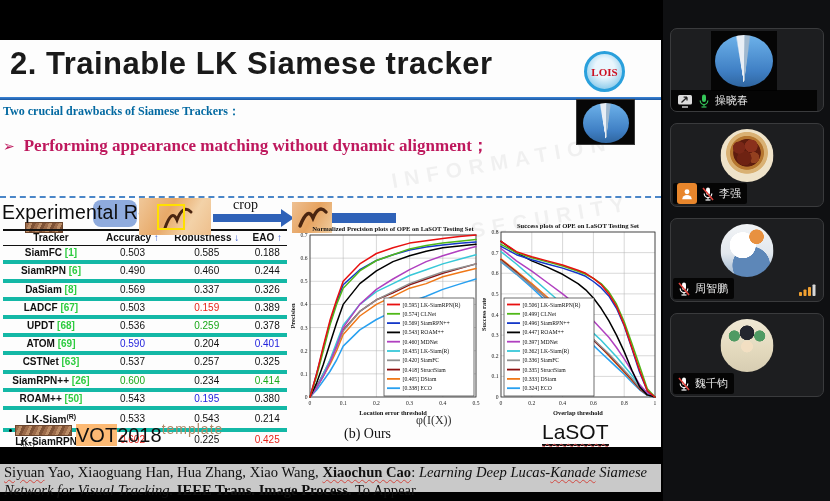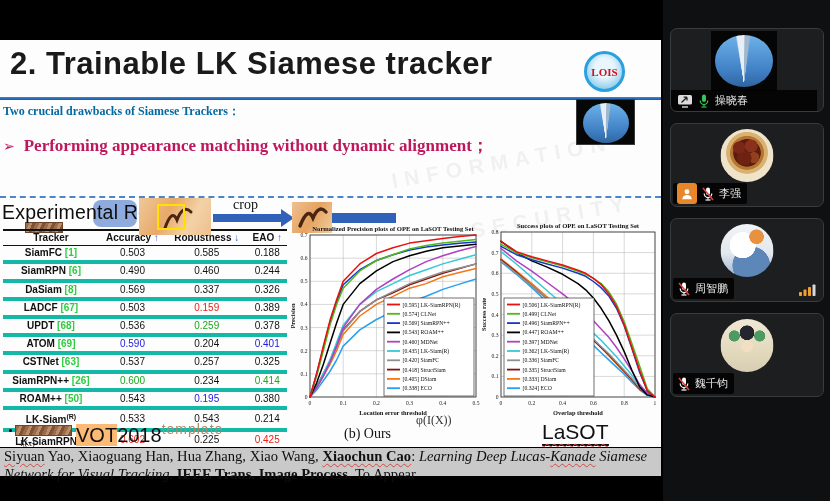--- a/index.html
+++ b/index.html
@@ -77,21 +77,21 @@
   .it-label { position:absolute; left:20px; top:397px; font-family:"Liberation Serif",serif; font-size:8.5px; color:#111; }
   .vot { position:absolute; left:76px; top:381px; font-size:20px; color:#111; }
   .vot .hl { background:#fdba74; }
   .vot sup { font-size:14px; color:#b08968; letter-spacing:1px; }
   .ours { position:absolute; left:344px; top:386px; font-family:"Liberation Serif",serif; font-size:14px; color:#111; }
   .math { position:absolute; left:416px; top:373px; font-family:"Liberation Serif",serif; font-size:12px; color:#333; }
   .lasot { position:absolute; left:542px; top:380px; font-size:21px; color:#111;
            border-bottom:2px solid #111; text-decoration:underline wavy #e05555 1px; text-underline-offset:4px; }
 
   
-  .citation { position:absolute; left:0; top:448px; width:661px; height:28px; background:#c9c9c9;
+  .citation { position:absolute; left:0; top:464px; width:661px; height:28px; background:#c9c9c9;
               font-family:"Liberation Serif",serif; font-size:14.6px; line-height:17.5px; color:#101010; padding:0 4px; }
   .citation .bold { font-weight:bold; } .citation .italic { font-style:italic; }
   .citation .spell { text-decoration:underline wavy #d24a43 1px; text-underline-offset:2px; }
 
   
   .sidebar { position:absolute; left:661px; top:0; width:194px; height:501px; background:#0f1012;
              border-left:2px solid #000; padding-top:28px; }
   .tile { position:relative; margin:0 6px 11px 7px; width:154px; height:84px; background:#1d1e20;
           border:1px solid #3a3b3d; border-radius:7px; }
   .avatar { position:absolute; left:50%; transform:translateX(-50%); top:5px; width:53px; height:53px;

